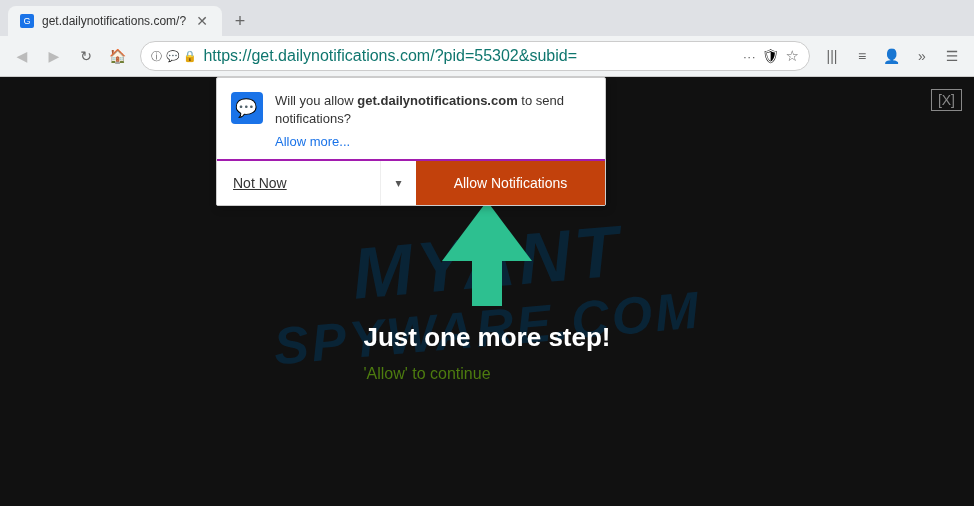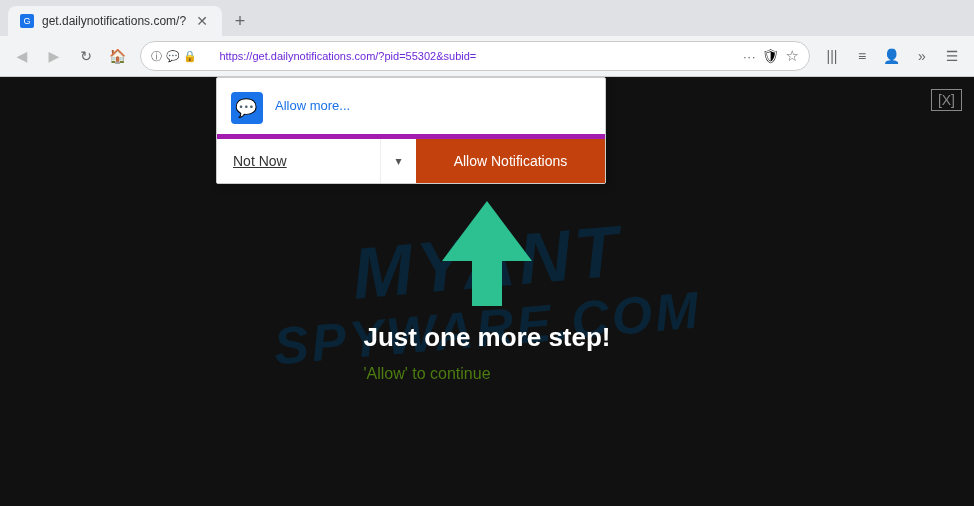--- a/index.html
+++ b/index.html
@@ -99,26 +99,25 @@
     }
     .address-icons {
       display: flex;
       align-items: center;
       gap: 4px;
       color: #666;
       font-size: 11px;
     }
     .address-text {
       flex: 1;
-      font-size: 11px;
-      color: #6d28d9;
+      font-size: 16px;
+      color: #0f766e;
       white-space: nowrap;
       overflow: hidden;
       text-overflow: ellipsis;
-      margin-left: 16px;
     }
     .toolbar-actions {
       display: flex;
       align-items: center;
       gap: 2px;
     }
 
     
     .page-content {
       width: 974px;
@@ -256,21 +255,21 @@
     .popup-learn-more {
       display: block;
       margin-top: 6px;
       font-size: 13px;
       color: #1a73e8;
       text-decoration: none;
       cursor: pointer;
     }
     .popup-actions {
       display: flex;
-      border-top: 5px solid #a21caf;
+      border-top: 2px solid #a21caf;
     }
     .popup-not-now {
       flex: 1;
       padding: 14px 16px;
       font-size: 14px;
       color: #333;
       background: #fff;
       border: none;
       cursor: pointer;
       text-align: left;
@@ -377,20 +376,23 @@
   </div>
 
   <div class="close-btn">[X]</div>
 
   <div class="notification-popup">
     <div class="popup-header">
       <div class="popup-icon">
         <span>💬</span>
       </div>
       <div class="popup-text">
+        <div class="popup-question">
+          <span>Will you allow </span><strong>get.dailynotifications.com</strong><span> to send notifications?</span>
+        </div>
         <a class="popup-learn-more">Allow more...</a>
       </div>
     </div>
     <div class="popup-actions">
       <button class="popup-not-now">Not Now</button>
       <button class="popup-dropdown">▾</button>
       <button class="popup-allow">Allow Notifications</button>
     </div>
   </div>
 </div>

